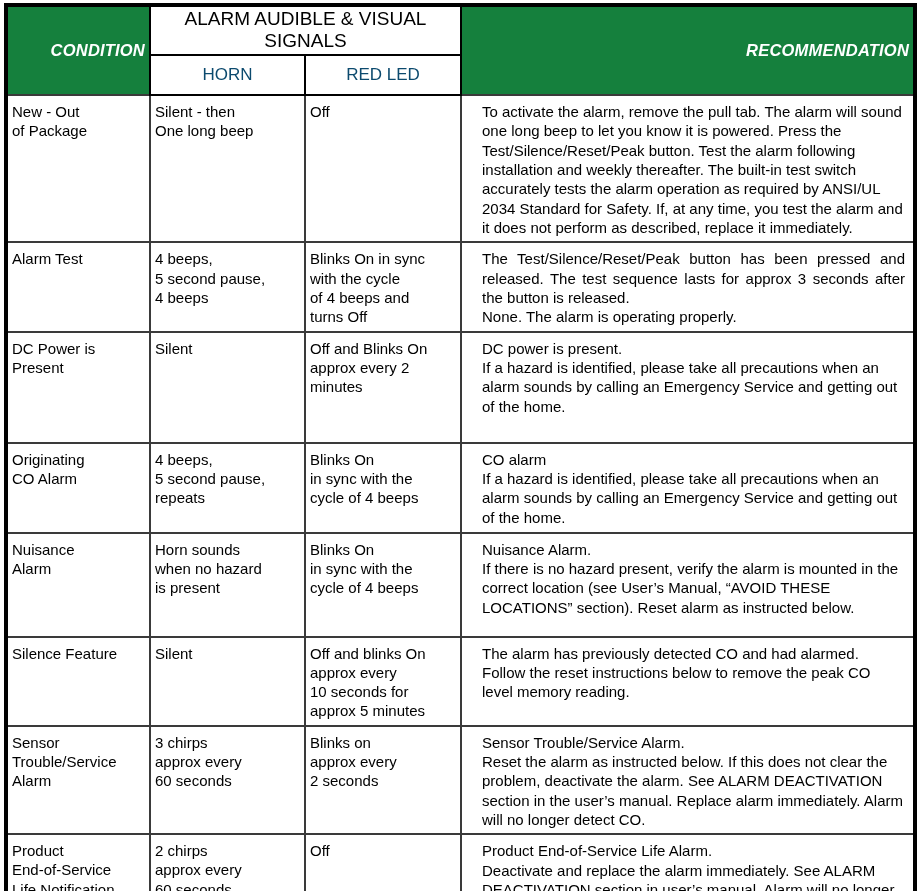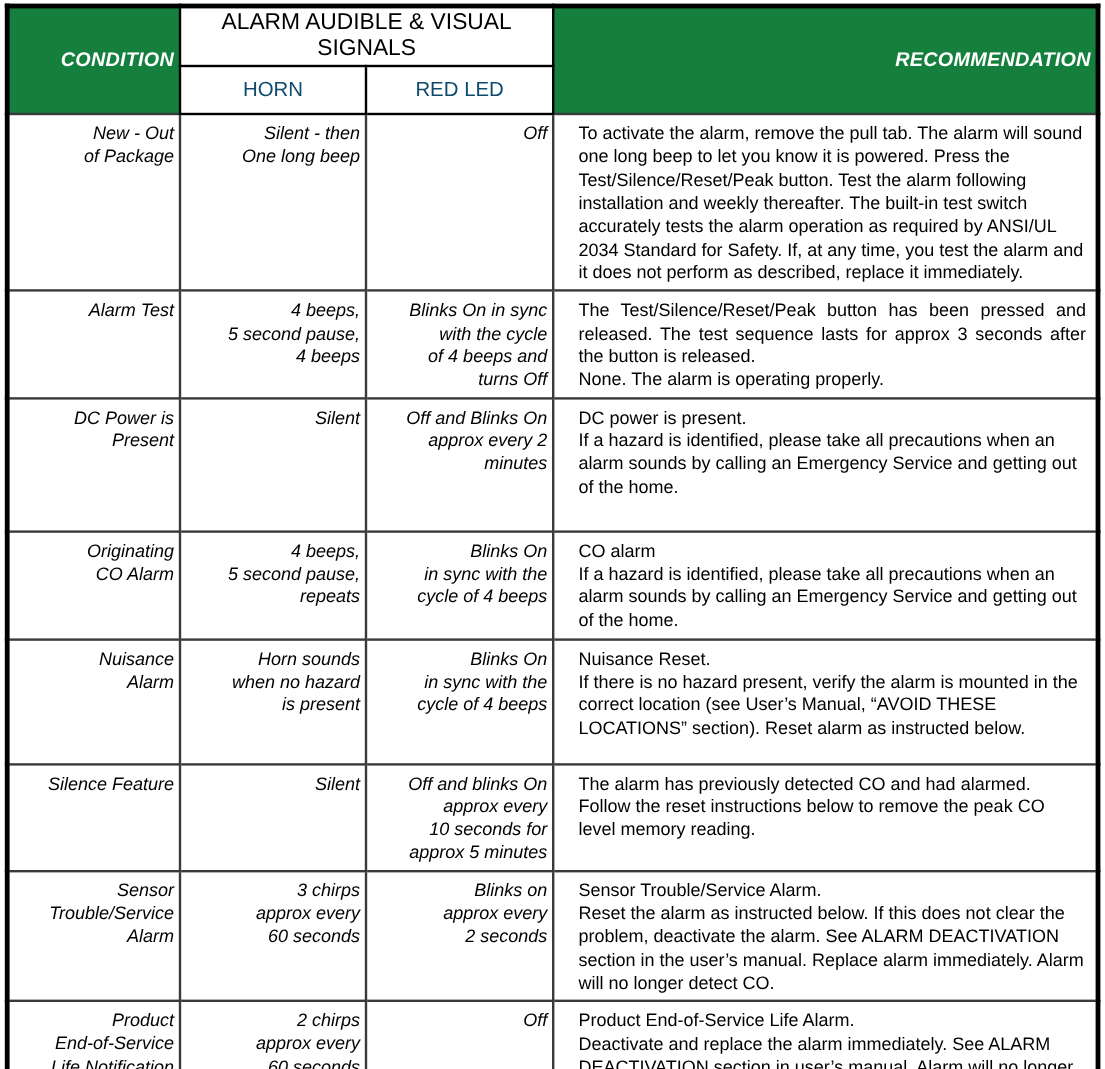--- a/index.html
+++ b/index.html
@@ -75,25 +75,24 @@
     height: 34px;
   }
 
   
   td {
     border: 2px solid #3a3a3a;
     vertical-align: top;
     background: #ffffff;
   }
   td.cell-center {
-    text-align: right;
+    text-align: left;
     font-size: 15px;
     line-height: 1.28;
-    padding: 6px 4px 4px 4px;
-    font-style: italic;
+    padding: 6px 20px 4px 4px;
   }
   td.cell-rec {
     text-align: justify;
     text-justify: inter-word;
     font-size: 15px;
     line-height: 1.29;
     padding: 6px 8px 4px 20px;
     hyphens: none;
   }
   td.cell-rec p {
@@ -161,21 +160,21 @@
           <td class="cell-rec">
             <p>CO alarm</p>
             <p>If a hazard is identified, please take all precautions when an alarm sounds by calling an Emergency Service and getting out of the home.</p>
           </td>
         </tr>
         <tr style="height: 104px;">
           <td class="cell-center">Nuisance<br>Alarm</td>
           <td class="cell-center">Horn sounds<br>when no hazard<br>is present</td>
           <td class="cell-center">Blinks On<br>in sync with the<br>cycle of 4 beeps</td>
           <td class="cell-rec">
-            <p>Nuisance Reset.</p>
+            <p>Nuisance Alarm.</p>
             <p>If there is no hazard present, verify the alarm is mounted in the correct location (see User’s Manual, “AVOID THESE LOCATIONS” section). Reset alarm as instructed below.</p>
           </td>
         </tr>
         <tr style="height: 83px;">
           <td class="cell-center">Silence Feature</td>
           <td class="cell-center">Silent</td>
           <td class="cell-center">Off and blinks On<br>approx every<br>10 seconds for<br>approx 5 minutes</td>
           <td class="cell-rec">
             <p>The alarm has previously detected CO and had alarmed. Follow the reset instructions below to remove the peak CO level memory reading.</p>
           </td>

